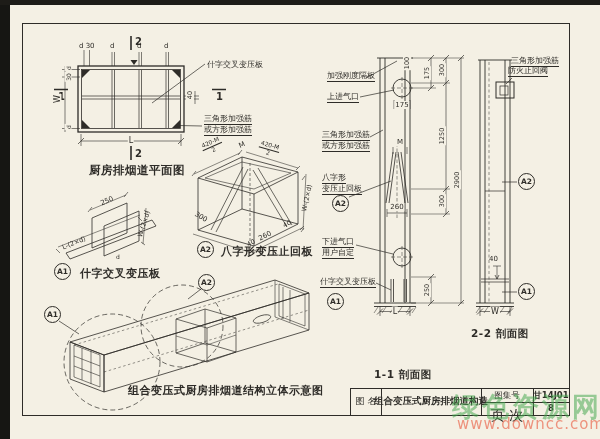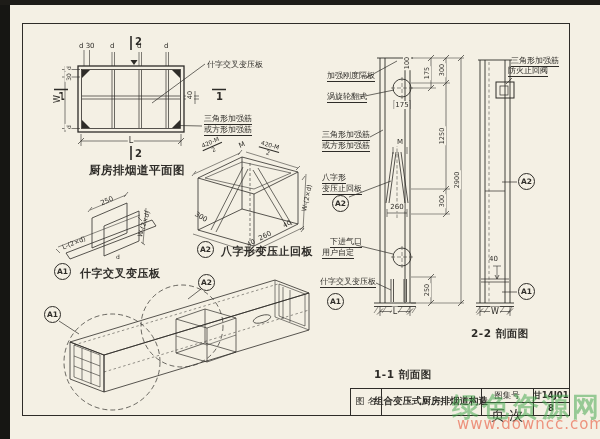--- a/index.html
+++ b/index.html
@@ -197,29 +197,30 @@
 
   <div class="rl" style="left:107px;top:201px;--r:-23deg;font-size:7px;background:none;">250</div>
   <div class="rl" style="left:144px;top:224px;--r:-72deg;background:none;">W-(2×d)</div>
   <div class="rl" style="left:74px;top:243px;--r:-22deg;background:none;">L-(2×d)</div>
   <div class="lbl" style="left:116px;top:254px;font-size:6px;">d</div>
   <div class="co" style="left:54px;top:263px;">A1</div>
   <div class="fig-title" style="left:80px;top:266px;">什字交叉变压板</div>
 
   <div class="co" style="left:44px;top:306px;">A1</div>
   <div class="co" style="left:198px;top:274px;">A2</div>
+  <div class="fig-title" style="left:128px;top:383px;">组合变压式厨房排烟道结构立体示意图</div>
 
   <div class="lbl u" style="left:327px;top:71px;">加强刚度隔板</div>
-  <div class="lbl u" style="left:327px;top:92px;">涡旋轮翻式</div>
+  <div class="lbl u" style="left:327px;top:92px;">上进气口</div>
   <div class="lbl u" style="left:322px;top:130px;">三角形加强筋</div>
   <div class="lbl u" style="left:322px;top:141px;">或方形加强筋</div>
   <div class="lbl u" style="left:322px;top:173px;">八字形</div>
   <div class="lbl u" style="left:322px;top:184px;text-align:center;">变压止回板</div>
   <div class="co" style="left:332px;top:195px;">A2</div>
-  <div class="lbl u" style="left:330px;top:237px;">下进气口</div>
+  <div class="lbl u" style="left:322px;top:237px;">下进气口</div>
   <div class="lbl u" style="left:322px;top:248px;">用户自定</div>
   <div class="lbl u" style="left:320px;top:277px;">什字交叉变压板</div>
   <div class="co" style="left:327px;top:293px;">A1</div>
   <div class="rl" style="left:407px;top:63px;--r:-90deg;">100</div>
   <div class="cl bg" style="left:402px;top:105px;font-size:7px;">175</div>
   <div class="cl bg" style="left:400px;top:142px;font-size:7px;">M</div>
   <div class="cl bg" style="left:397px;top:207px;font-size:7px;">260</div>
   <div class="cl bg" style="left:395px;top:311px;font-size:8px;">L</div>
   <div class="rl" style="left:427px;top:73px;--r:-90deg;">175</div>
   <div class="rl" style="left:442px;top:70px;--r:-90deg;">300</div>

